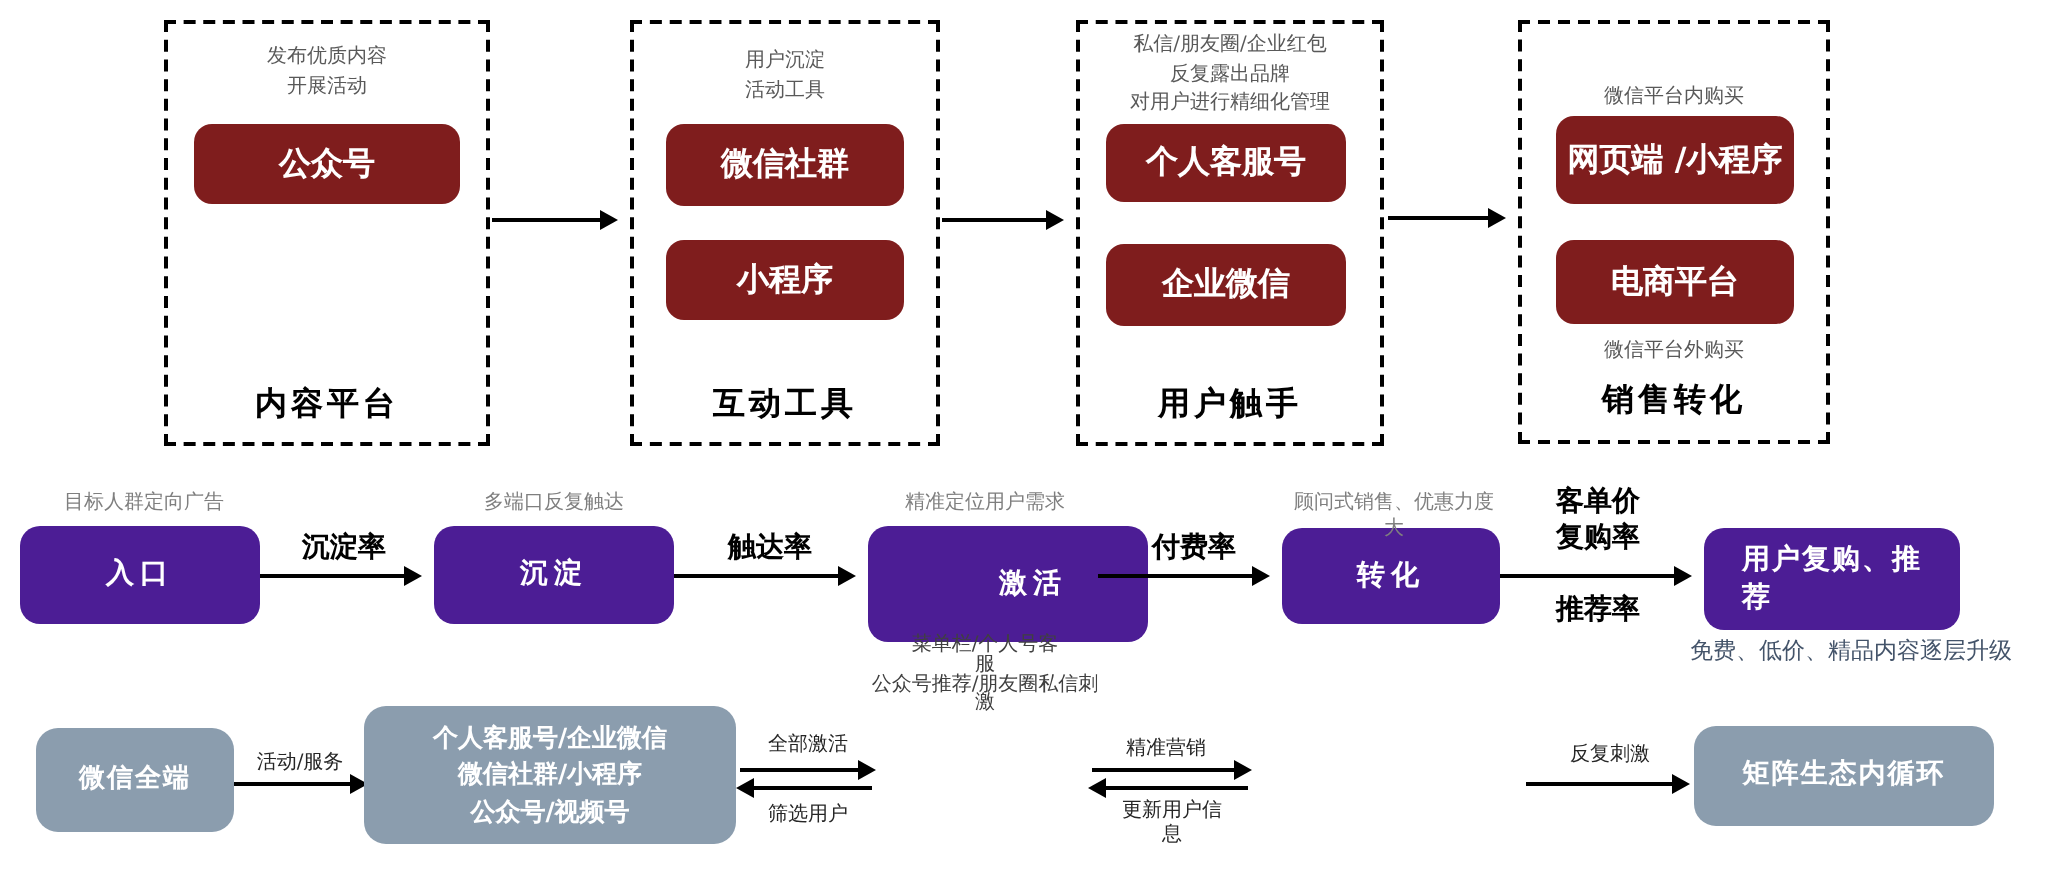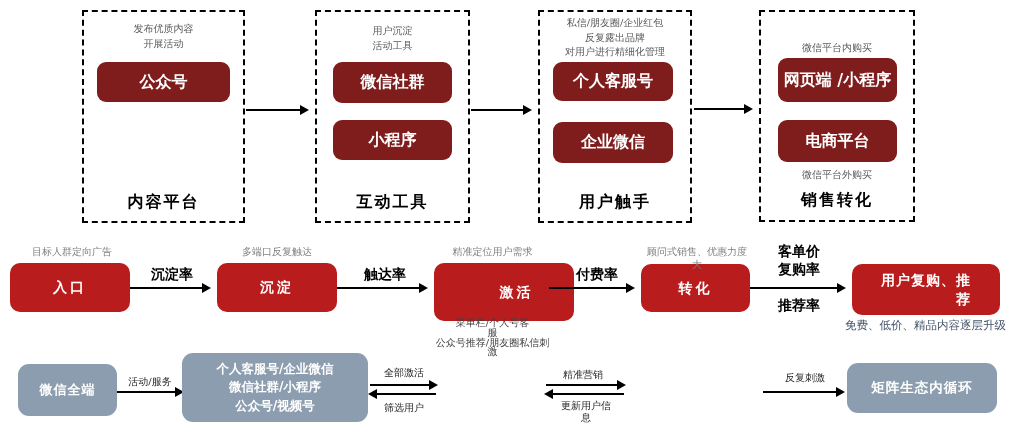--- a/index.html
+++ b/index.html
@@ -8,22 +8,22 @@
   .pre{white-space:pre-line;}
   
   .dashed{position:absolute;border:2px dashed #000;background:#fff;box-sizing:border-box;}
   .stage-header{position:absolute;color:#595959;font-size:10px;line-height:1.45;text-align:center;}
   .stage-footer{position:absolute;color:#000;font-size:16px;font-weight:bold;text-align:center;letter-spacing:2px;}
   .stage-note{position:absolute;color:#595959;font-size:10px;text-align:center;}
   
   .chip{position:absolute;background:#7f1d1d;color:#fff;font-weight:bold;font-size:16px;
         border-radius:9px;display:flex;align-items:center;justify-content:center;text-align:center;line-height:1.3;}
   
-  .navy{position:absolute;background:#b91c1c;color:#fff;font-weight:bold;font-size:14px;
-        border-radius:10px;display:flex;align-items:center;justify-content:center;text-align:right;
+  .navy{position:absolute;background:#4c1d95;color:#fff;font-weight:bold;font-size:14px;
+        border-radius:10px;display:flex;align-items:center;justify-content:center;text-align:left;
         letter-spacing:3px;line-height:1.3;}
   
   .slate{position:absolute;background:#8B9DAE;color:#fff;font-weight:bold;font-size:13px;
          border-radius:11px;display:flex;align-items:center;justify-content:center;text-align:center;line-height:1.45;}
   
   .arr{position:absolute;height:2px;background:#000;}
   .arr::after{content:"";position:absolute;right:-2px;top:50%;transform:translateY(-50%);
               border-left:9px solid #000;border-top:5px solid transparent;border-bottom:5px solid transparent;}
   .arr.rev::after{display:none;}
   .arr.rev::before{content:"";position:absolute;left:-2px;top:50%;transform:translateY(-50%);
@@ -99,21 +99,21 @@
 
   <div class="gnote pre z2" style="left:627px;top:246px;width:140px;">顾问式销售、优惠力度
 大</div>
   <div class="navy" style="left:641px;top:264px;width:109px;height:48px;">转化</div>
 
   <div class="rate pre" style="left:763px;top:243px;width:72px;">客单价
 复购率</div>
   <div class="arr" style="left:750px;top:287px;width:94px;"></div>
   <div class="rate" style="left:763px;top:297px;width:72px;">推荐率</div>
 
-  <div class="navy pre" style="left:852px;top:264px;width:148px;height:51px;letter-spacing:1px;">用户复购、推
+  <div class="navy pre" style="left:852px;top:264px;width:128px;height:51px;letter-spacing:1px;">用户复购、推
 荐</div>
   <div class="sans-note" style="left:843px;top:318px;width:165px;">免费、低价、精品内容逐层升级</div>
 
   <div class="slate" style="left:18px;top:364px;width:99px;height:52px;letter-spacing:1px;">微信全端</div>
 
   <div class="smalllab" style="left:117px;top:376px;width:66px;">活动/服务</div>
   <div class="arr" style="left:117px;top:391px;width:65px;"></div>
 
   <div class="slate pre" style="left:182px;top:353px;width:186px;height:69px;font-size:12.5px;">个人客服号/企业微信
 微信社群/小程序

